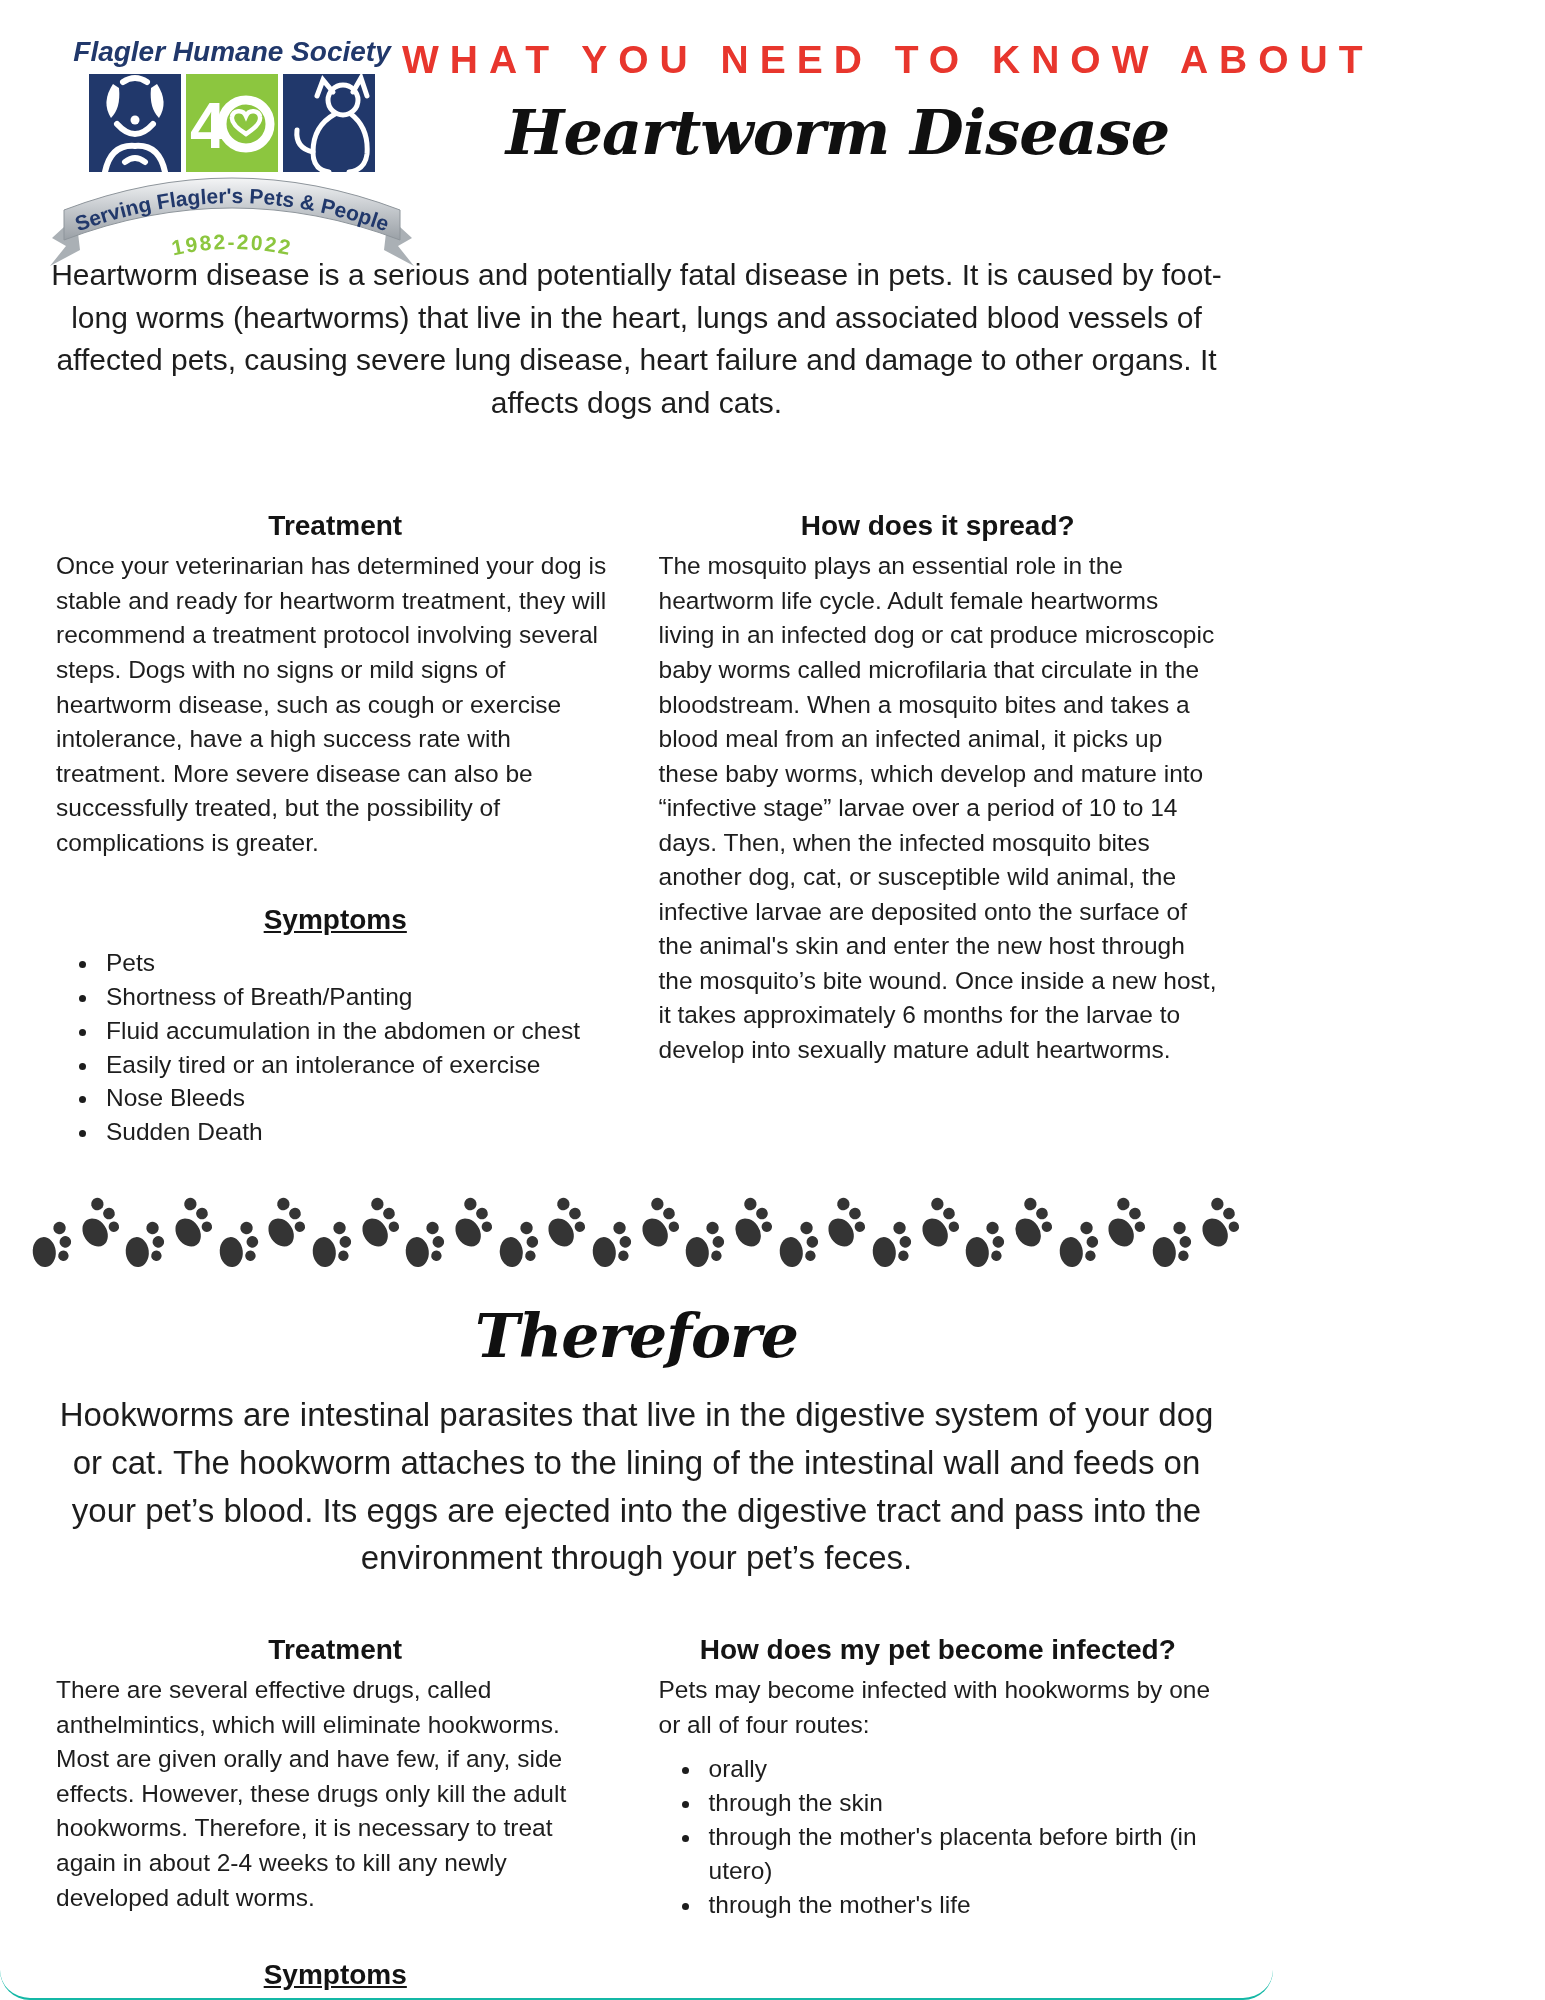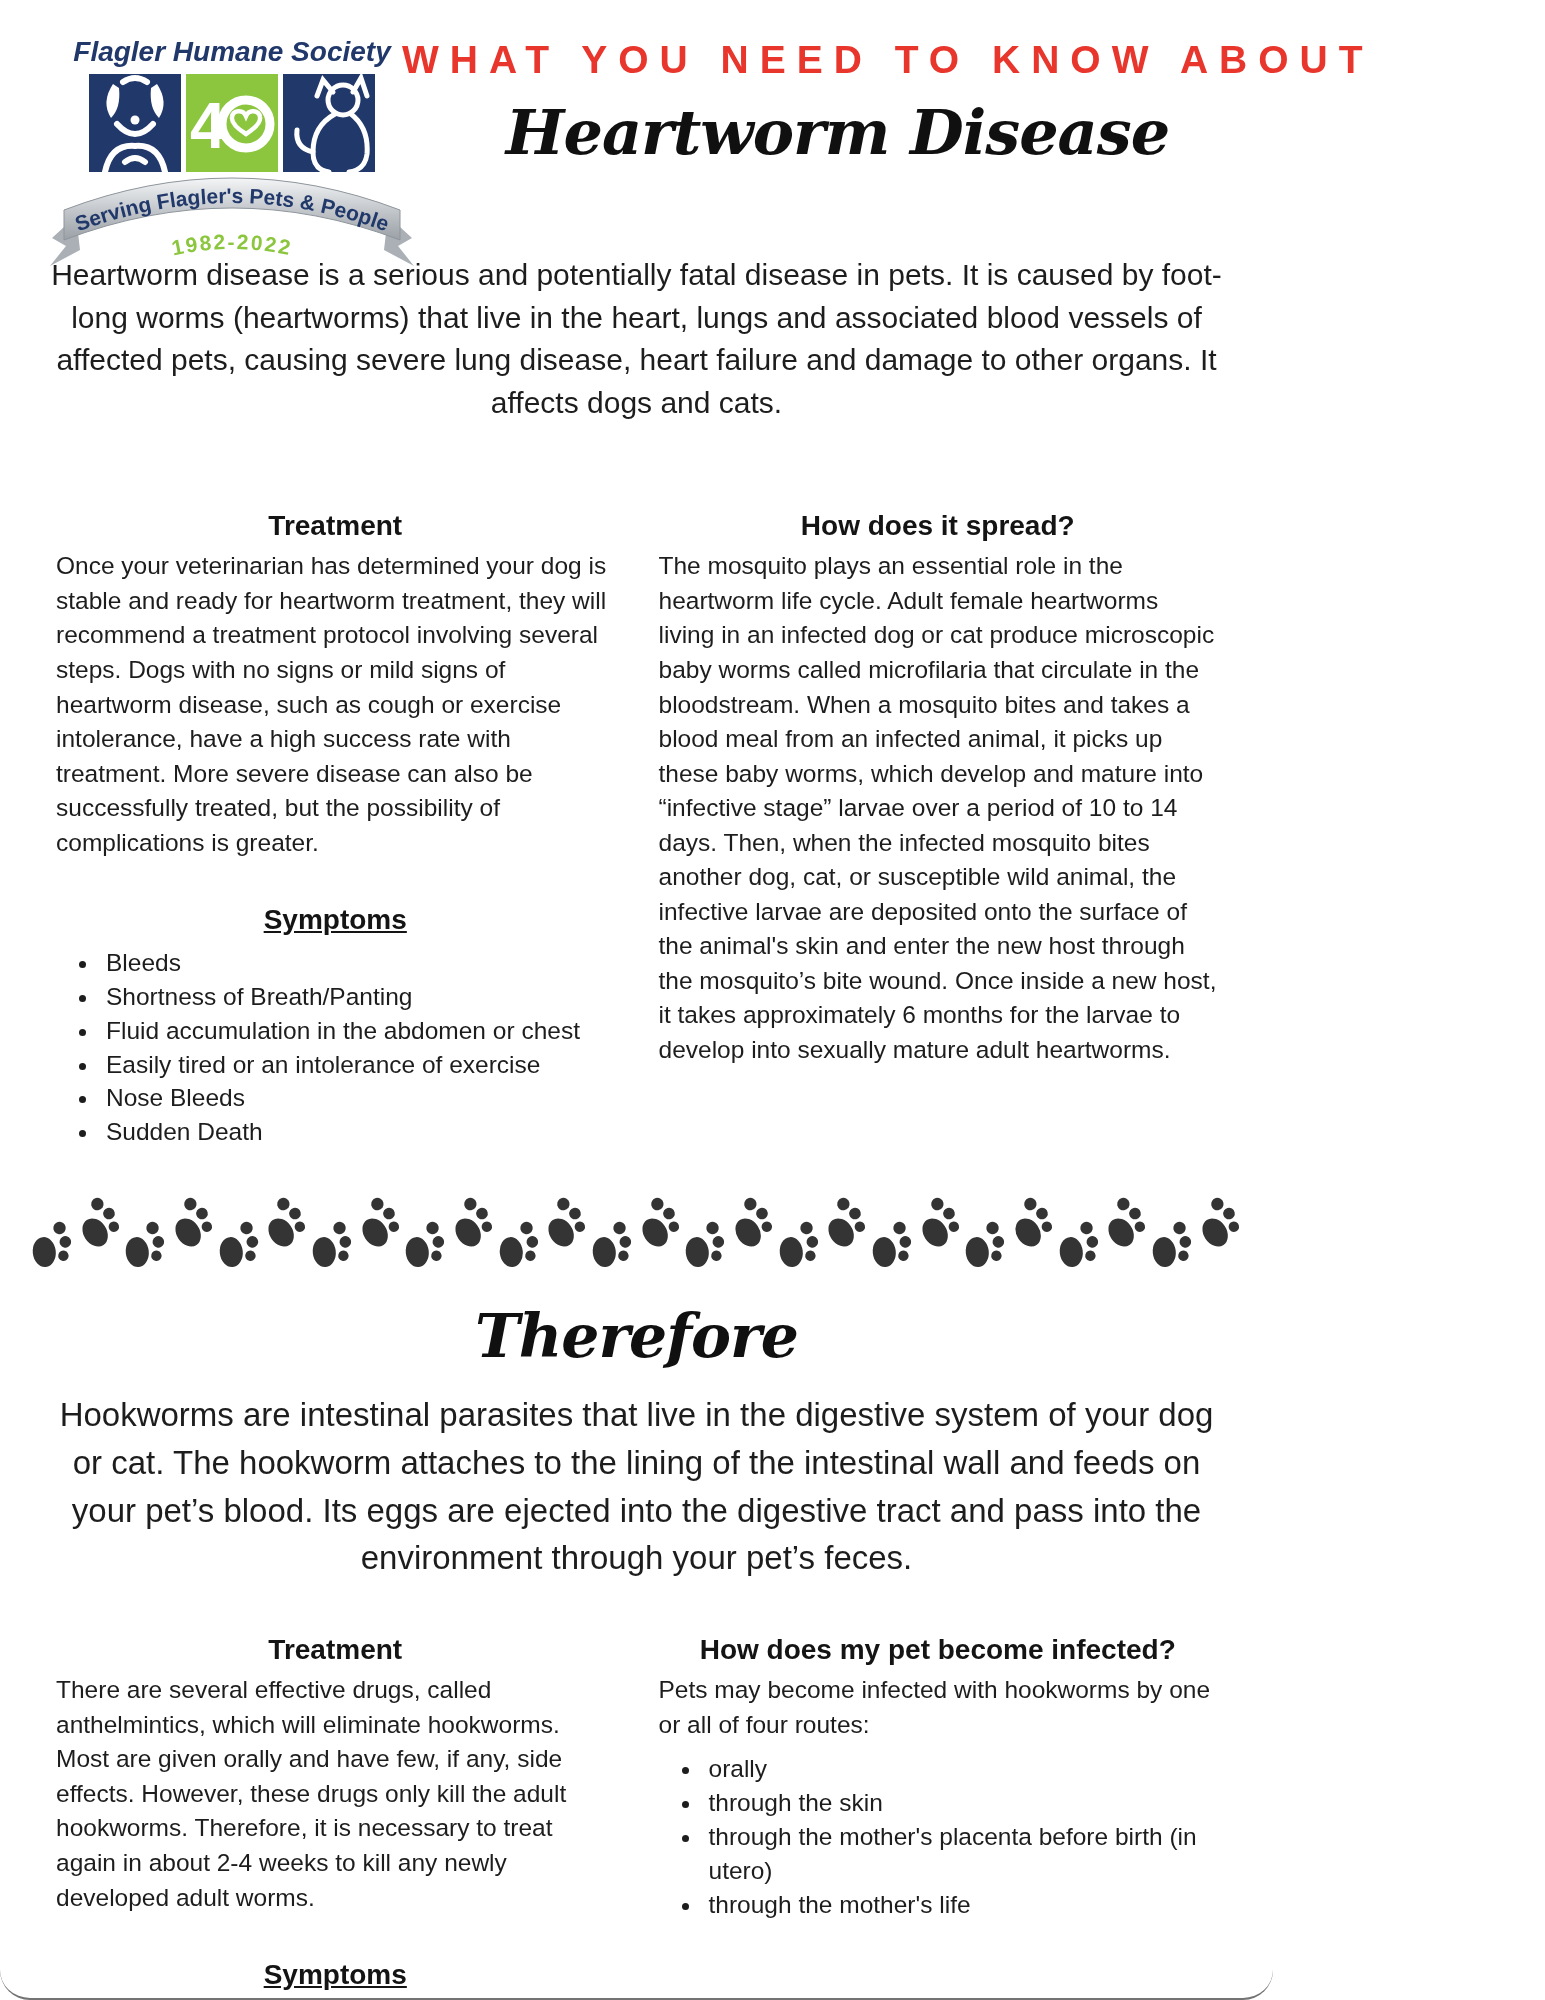--- a/index.html
+++ b/index.html
@@ -1,21 +1,21 @@
 <!DOCTYPE html>
 <html><head>
 <meta charset="utf-8">
 <style>
   * { margin:0; padding:0; box-sizing:border-box; }
   html,body { background:#ffffff; }
   body {
     width:1545px; height:2000px; overflow:hidden; position:relative;
     font-family:"Liberation Sans", sans-serif; color:#1b1b1b;
   }
-  .page { width:1273px; height:2000px; position:relative; border-bottom:2px solid #737373;border-radius:30px; }
+  .page { width:1273px; height:2000px; position:relative; border-bottom:2px solid #14b8a6;border-radius:30px; }
 
   
   .header { position:relative; height:248px; }
   .logo { position:absolute; left:58px; top:36px; width:348px; }
   .logo-name {
     text-align:center; font-style:italic; font-weight:700; font-size:28px;
     color:#21386b; letter-spacing:0; white-space:nowrap;
   }
   .logo-squares { display:flex; gap:5px; justify-content:center; margin-top:6px; }
   .logo-sq { width:92px; height:98px; }
@@ -153,21 +153,21 @@
 
   <p class="intro">Heartworm disease is a serious and potentially fatal disease in pets. It is caused by foot-long worms (heartworms) that live in the heart, lungs and associated blood vessels of affected pets, causing severe lung disease, heart failure and damage to other organs. It affects dogs and cats.</p>
 
   <div class="cols">
     <div class="col">
       <h3>Treatment</h3>
       <p class="center">Once your veterinarian has determined your dog is stable and ready for heartworm treatment, they will recommend a treatment protocol involving several steps. Dogs with no signs or mild signs of heartworm disease, such as cough or exercise intolerance, have a high success rate with treatment. More severe disease can also be successfully treated, but the possibility of complications is greater.</p>
 
       <h3 class="sub">Symptoms</h3>
       <ul>
-        <li>Bleeds</li>
+        <li>Pets</li>
         <li>Shortness of Breath/Panting</li>
         <li>Fluid accumulation in the abdomen or chest</li>
         <li>Easily tired or an intolerance of exercise</li>
         <li>Nose Bleeds</li>
         <li>Sudden Death</li>
       </ul>
     </div>
 
     <div class="col">
       <h3>How does it spread?</h3>

